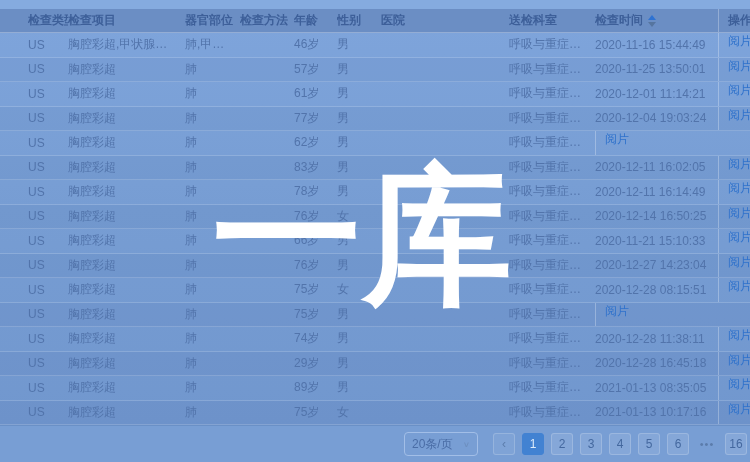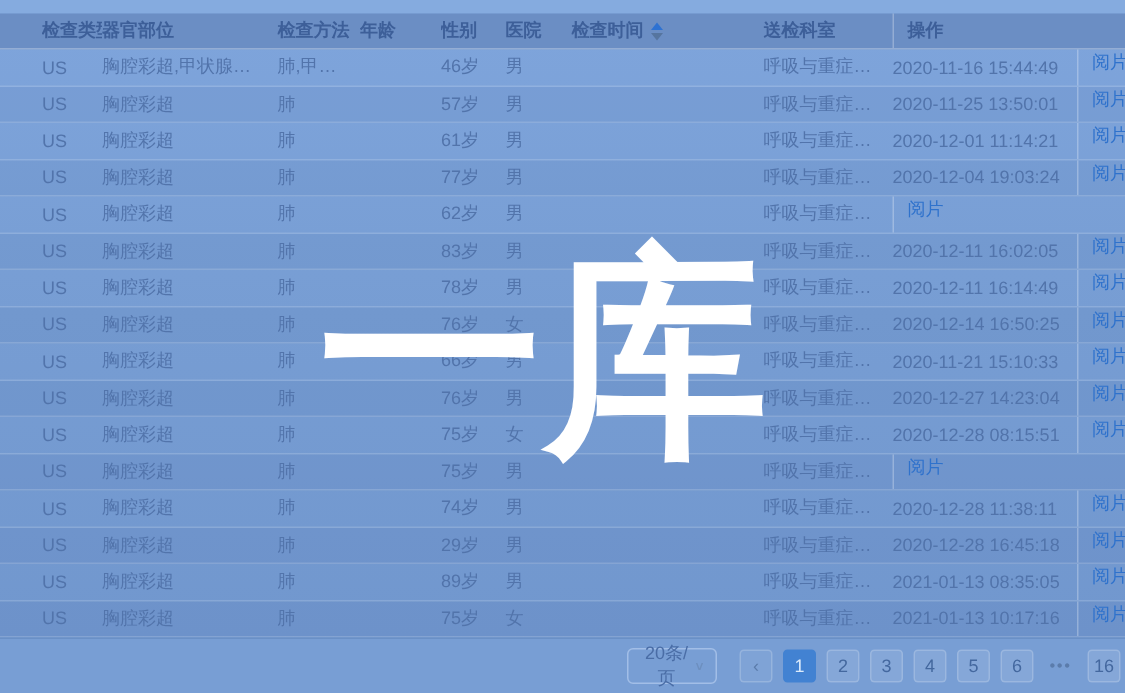--- a/index.html
+++ b/index.html
@@ -15,63 +15,66 @@
   .td{white-space:nowrap;overflow:hidden;text-overflow:ellipsis;padding-right:8px;}
   .c-action{border-left:1px solid rgba(255,255,255,.28);height:100%;display:flex;padding-left:9px;}
   .link{color:#2f72cc;cursor:pointer;}
   .redact{height:13px;width:106px;background:#5d85c1;border-radius:2px;filter:blur(1.5px);opacity:.9;}
   .trow:nth-child(3n) .redact{width:90px;}
   .trow:nth-child(4n+1) .redact{width:116px;}
   .sorter{display:flex;flex-direction:column;margin-left:5px;}
   .caret-up{width:0;height:0;border-left:4px solid transparent;border-right:4px solid transparent;border-bottom:5px solid #2e72d2;margin-bottom:2px;}
   .caret-down{width:0;height:0;border-left:4px solid transparent;border-right:4px solid transparent;border-top:5px solid #56759f;}
   .footer{height:37px;display:flex;align-items:center;justify-content:flex-end;gap:7px;padding-right:3px;background:#789ed4;border-top:1px solid #6a90c6;box-sizing:border-box;}
-  .select-box{width:60px;height:24px;border:1px solid #a2bee7;border-radius:4px;color:#4a6da6;font-size:12px;display:flex;align-items:center;justify-content:space-between;padding:4px 7px;box-sizing:border-box;margin-right:8px;cursor:pointer;text-align:center;}
+  .select-box{width:74px;height:24px;border:1px solid #a2bee7;border-radius:4px;color:#4a6da6;font-size:12px;display:flex;align-items:center;justify-content:space-between;padding:4px 7px;box-sizing:border-box;margin-right:8px;cursor:pointer;text-align:center;}
   .chev{font-size:10px;color:#6d8fbf;transform:scaleY(.8);}
   .page-btn{min-width:22px;height:22px;border-radius:3px;display:flex;align-items:center;justify-content:center;font-size:12px;color:#44689f;background:rgba(255,255,255,.10);border:1px solid rgba(255,255,255,.18);box-sizing:border-box;cursor:pointer;}
   .page-btn.prev{color:#5b7cab;background:rgba(255,255,255,.06);}
   .page-btn.active{background:#4282d2;border-color:#4282d2;color:#dcebfb;}
   .page-ellipsis{min-width:22px;height:22px;display:flex;align-items:center;justify-content:center;font-size:11px;color:#5b7cab;letter-spacing:1px;cursor:pointer;}
   .watermark{position:absolute;left:212px;top:154px;font-size:150px;line-height:1.1;font-weight:700;color:#ffffff;z-index:10;white-space:nowrap;pointer-events:none;}
 </style>
 </head>
 <body>
 
 <div class="screen">
   <div class="top-strip"></div>
 
   <div class="thead grid">
     <div class="th">
         <span>检查类型</span>
       </div>
     <div class="th">
+        <span>检查项目</span>
+      </div>
+    <div class="th">
         <span>器官部位</span>
       </div>
     <div class="th">
         <span>检查方法</span>
       </div>
     <div class="th">
         <span>年龄</span>
       </div>
     <div class="th">
         <span>性别</span>
       </div>
     <div class="th">
         <span>医院</span>
+      </div>
+    <div class="th">
+        <span>送检科室</span>
       </div>
     <div class="th">
       <span>检查时间</span>
       <span class="sorter">
         <span class="caret-up"></span>
         <span class="caret-down"></span>
       </span>
     </div>
-    <div class="th">
-        <span>送检科室</span>
-      </div>
     <div class="th c-action">
         <span>操作</span>
       </div>
   </div>
 
   <div class="tbody">
     <div class="trow grid">
       <div class="td">US</div>
       <div class="td">胸腔彩超,甲状腺彩超</div>
       <div class="td">肺,甲状...</div>

